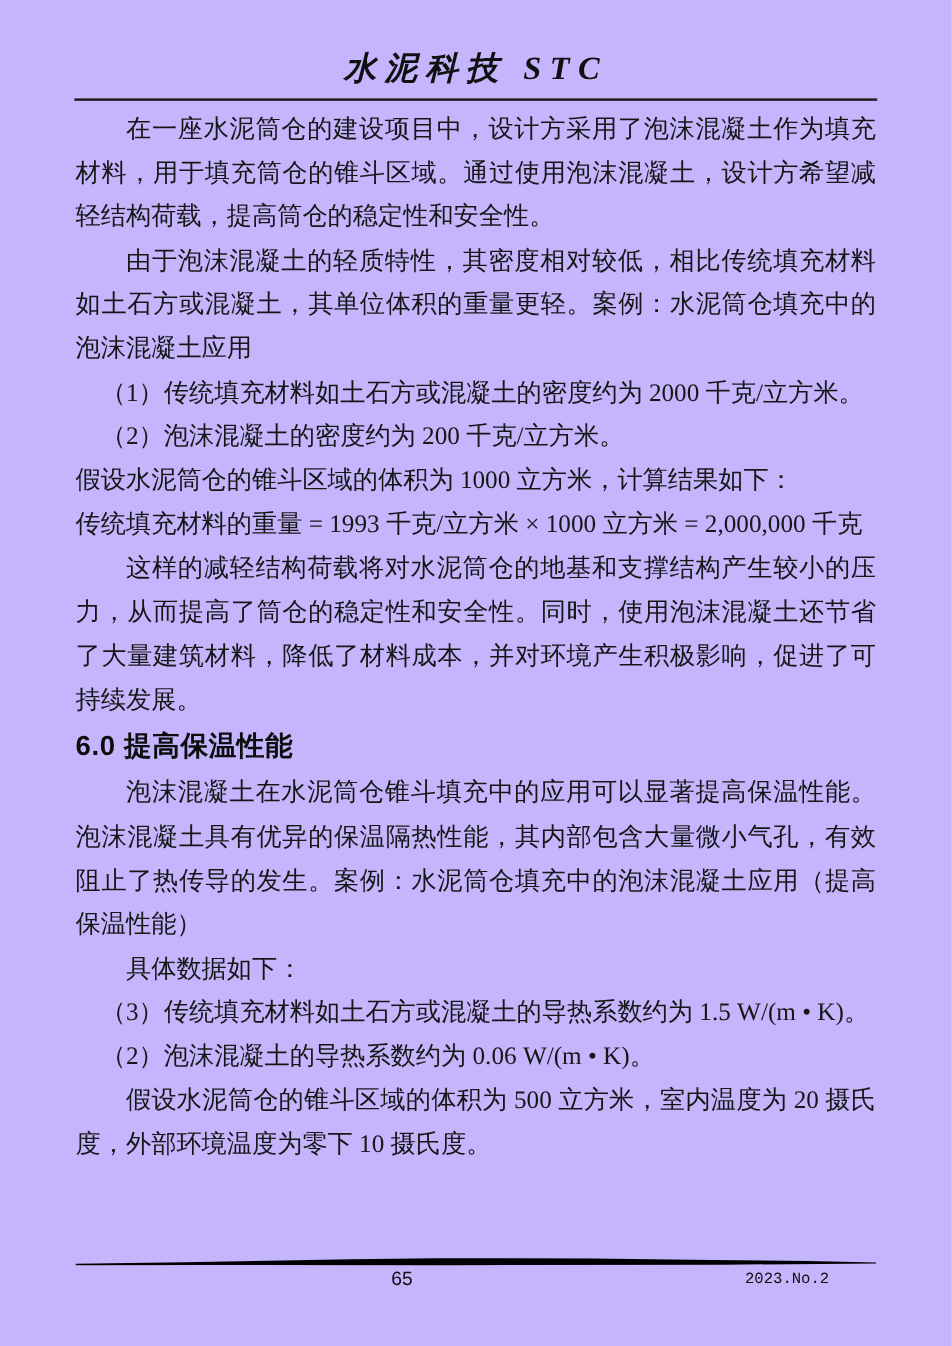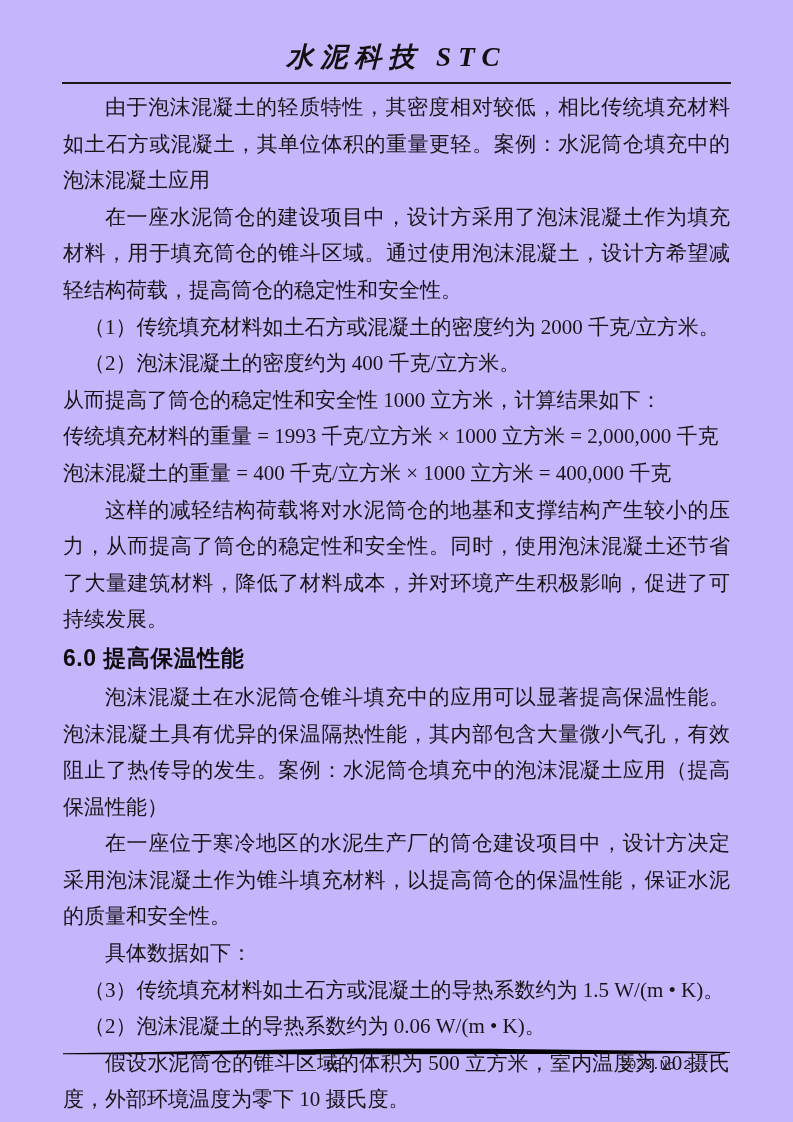--- a/index.html
+++ b/index.html
@@ -54,22 +54,22 @@
     position: absolute;
     left: 63px;
     top: 1048px;
     width: 667px;
     height: 8px;
   }
   .footer-page-number {
     position: absolute;
     left: 326px;
     top: 1058px;
-    font-family: Liberation Mono, monospace;
-    font-size: 13px;
+    font-family: Liberation Sans, sans-serif;
+    font-size: 16px;
     color: #111;
     text-align: right;
   }
   .footer-issue {
     position: absolute;
     right: 102px;
     top: 1058px;
     font-family: Liberation Mono, monospace;
     font-size: 13px;
     color: #111;
@@ -79,33 +79,31 @@
 <body>
 
 <div class="page">
 
   <div class="header">
     <div class="journal-title">水泥科技 STC</div>
     <hr class="header-rule">
   </div>
 
   <div class="body-text">
+    <p class="indent2">在一座水泥筒仓的建设项目中，设计方采用了泡沫混凝土作为填充材料，用于填充筒仓的锥斗区域。通过使用泡沫混凝土，设计方希望减轻结构荷载，提高筒仓的稳定性和安全性。</p>
     <p class="indent2">由于泡沫混凝土的轻质特性，其密度相对较低，相比传统填充材料如土石方或混凝土，其单位体积的重量更轻。案例：水泥筒仓填充中的泡沫混凝土应用</p>
-    <p class="indent2">在一座水泥筒仓的建设项目中，设计方采用了泡沫混凝土作为填充材料，用于填充筒仓的锥斗区域。通过使用泡沫混凝土，设计方希望减轻结构荷载，提高筒仓的稳定性和安全性。</p>
     <p class="indent1">（1）传统填充材料如土石方或混凝土的密度约为 2000 千克/立方米。</p>
-    <p class="indent1">（2）泡沫混凝土的密度约为 400 千克/立方米。</p>
-    <p class="flush">从而提高了筒仓的稳定性和安全性 1000 立方米，计算结果如下：</p>
+    <p class="indent1">（2）泡沫混凝土的密度约为 200 千克/立方米。</p>
+    <p class="flush">假设水泥筒仓的锥斗区域的体积为 1000 立方米，计算结果如下：</p>
     <p class="flush">传统填充材料的重量 = 1993 千克/立方米 × 1000 立方米 = 2,000,000 千克</p>
-    <p class="flush">泡沫混凝土的重量 = 400 千克/立方米 × 1000 立方米 = 400,000 千克</p>
     <p class="indent2">这样的减轻结构荷载将对水泥筒仓的地基和支撑结构产生较小的压力，从而提高了筒仓的稳定性和安全性。同时，使用泡沫混凝土还节省了大量建筑材料，降低了材料成本，并对环境产生积极影响，促进了可持续发展。</p>
 
     <h2 class="section-heading">6.0 提高保温性能</h2>
 
     <p class="indent2">泡沫混凝土在水泥筒仓锥斗填充中的应用可以显著提高保温性能。泡沫混凝土具有优异的保温隔热性能，其内部包含大量微小气孔，有效阻止了热传导的发生。案例：水泥筒仓填充中的泡沫混凝土应用（提高保温性能）</p>
-    <p class="indent2">在一座位于寒冷地区的水泥生产厂的筒仓建设项目中，设计方决定采用泡沫混凝土作为锥斗填充材料，以提高筒仓的保温性能，保证水泥的质量和安全性。</p>
     <p class="indent2">具体数据如下：</p>
     <p class="indent1">（3）传统填充材料如土石方或混凝土的导热系数约为 1.5 W/(m • K)。</p>
     <p class="indent1">（2）泡沫混凝土的导热系数约为 0.06 W/(m • K)。</p>
     <p class="indent2">假设水泥筒仓的锥斗区域的体积为 500 立方米，室内温度为 20 摄氏度，外部环境温度为零下 10 摄氏度。</p>
   </div>
 
   <svg class="footer-bar" viewBox="0 0 667 8" preserveAspectRatio="none" aria-hidden="true">
     <polygon fill="#000000" points="0,5.2 90,3.9 230,1.4 300,0.5 430,0.7 530,1.9 610,2.9 667,4.0 667,4.9 540,5.9 310,6.3 110,6.2 0,6.3"></polygon>
   </svg>
 

